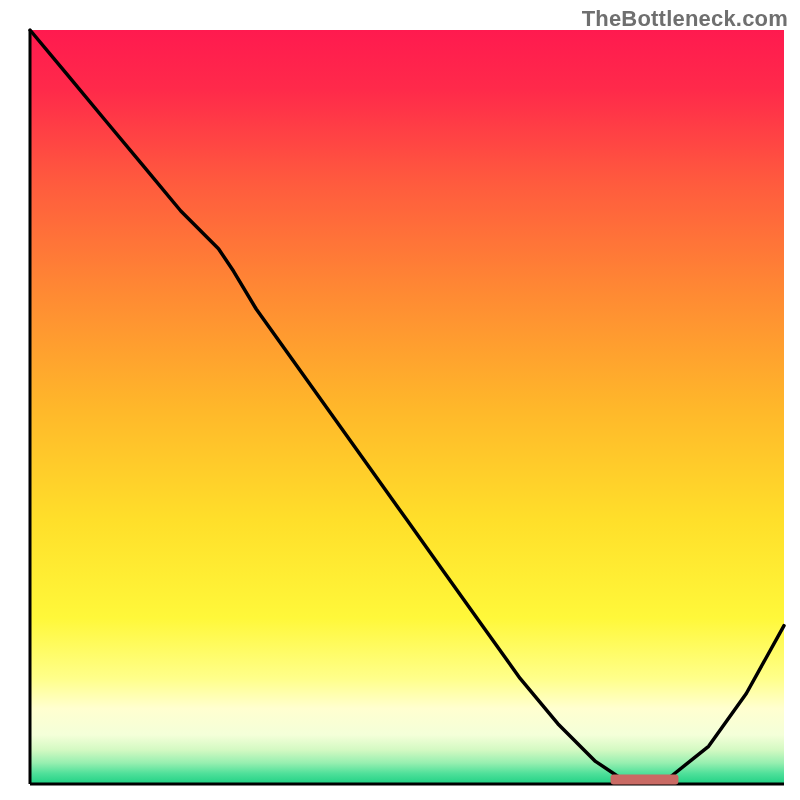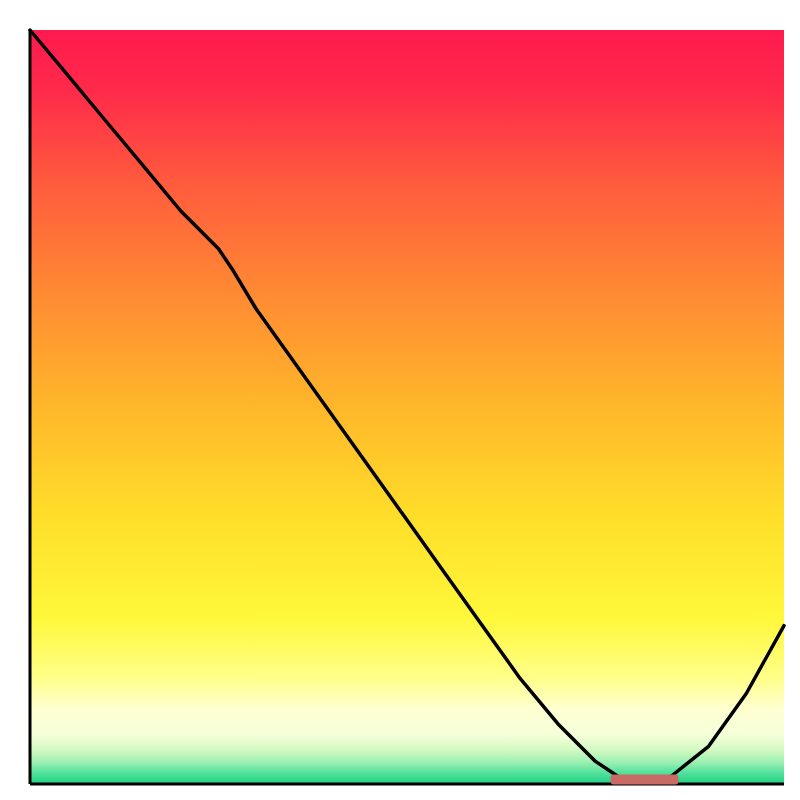--- a/index.html
+++ b/index.html
@@ -26,20 +26,21 @@
     z-index: 10;
   }
   svg {
     display: block;
   }
 </style>
 </head>
 <body>
 
 <div class="wrap">
+  <div class="watermark">TheBottleneck.com</div>
 
   <svg id="chart-svg" width="800" height="800" viewBox="0 0 800 800">
     <defs>
       <linearGradient id="bg-grad" x1="0" y1="0" x2="0" y2="1">
           <stop offset="0.00%" stop-color="#ff1a4f"></stop>
           <stop offset="8.00%" stop-color="#ff2a4a"></stop>
           <stop offset="20.00%" stop-color="#ff5a3e"></stop>
           <stop offset="35.00%" stop-color="#ff8a33"></stop>
           <stop offset="50.00%" stop-color="#ffb72a"></stop>
           <stop offset="65.00%" stop-color="#ffdf2a"></stop>

